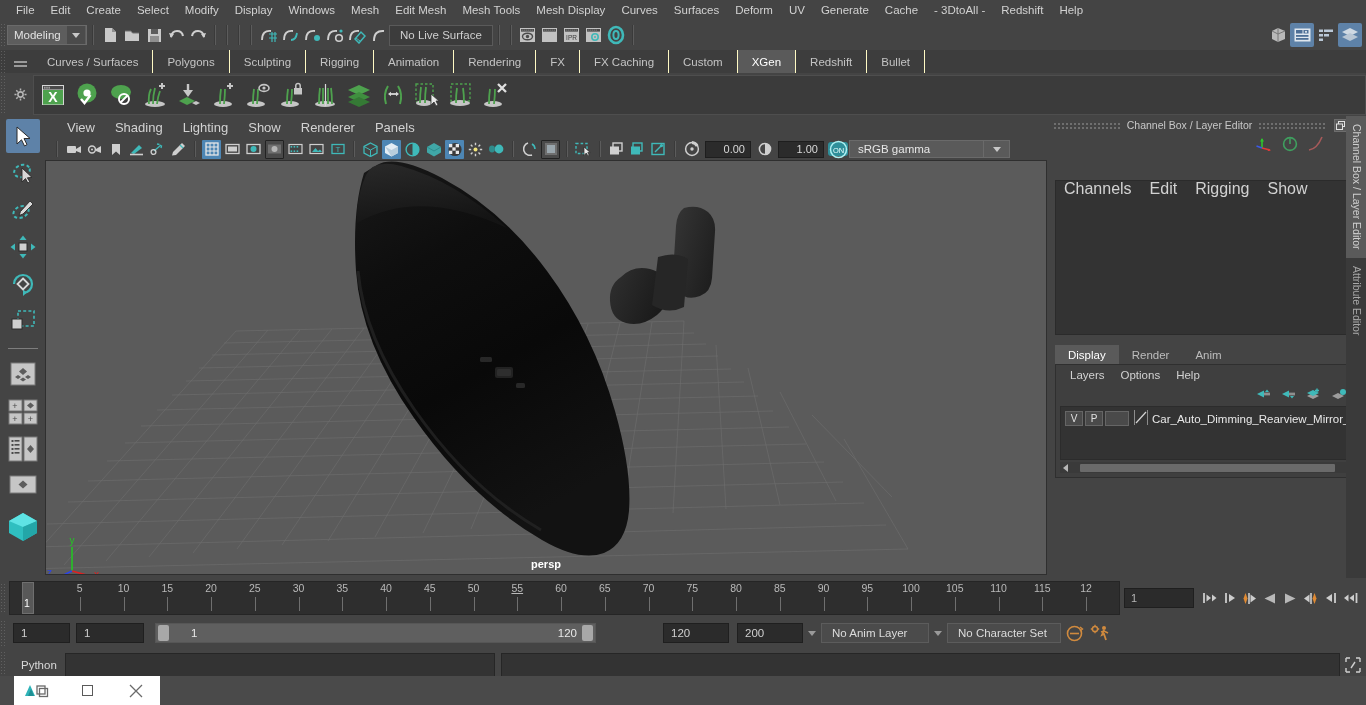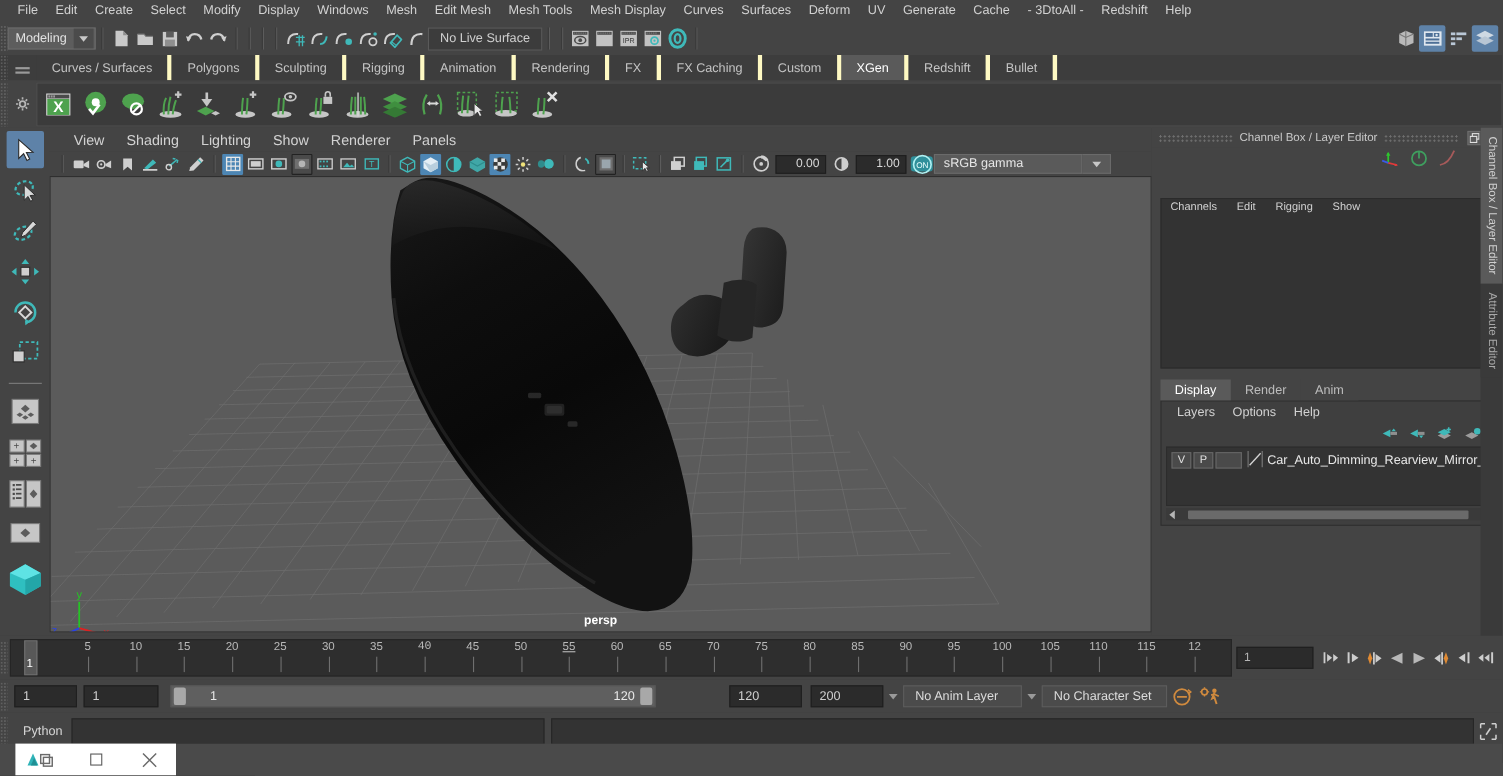--- a/index.html
+++ b/index.html
@@ -37,21 +37,21 @@
                 display:flex; align-items:center; padding:0 10px; font-size:11.5px; }
   .rbtn{ width:24px;height:24px;display:flex;align-items:center;justify-content:center; }
   .rbtn.on{ background:#5e82a8; border-radius:2px; }
 
   
   #shelfTabs{ position:absolute; left:0; top:50px; width:1366px; height:23px;
               background:#3d3d3d; display:flex; align-items:flex-end; }
   .tabHandle{ width:26px; height:23px; display:flex; align-items:center; justify-content:center; }
   .tabHandle div{ width:13px;height:2px;background:#9a9a9a;box-shadow:0 4px 0 #9a9a9a; }
   .shelfTab{ height:23px; padding:0 14px; display:flex; align-items:center;
-             color:#c4c4c4; font-size:11.5px; border-right:4px solid #fef9c3;
+             color:#c4c4c4; font-size:11.5px; border-right:1px solid #fef9c3;
              background:#3d3d3d; white-space:nowrap;}
   .shelfTab.active{ background:#5a5a5a; color:#ffffff; }
   #shelfBar{ position:absolute; left:0; top:73px; width:1366px; height:43px;
              background:#444444; display:flex; align-items:center; }
   .shelfGear{ width:26px;height:43px;display:flex;align-items:center;justify-content:center; }
   .shelfIcons{ display:flex; align-items:center; height:40px; background:#3b3b3b;
                border:1px solid #4e4e4e; padding:0 2px; flex:1; }
   .sh{ width:34px;height:36px;display:flex;align-items:center;justify-content:center; }
 
   
@@ -91,21 +91,21 @@
   #cbTitle{ height:18px; display:flex; align-items:center; background:#444444; }
   #cbTitle .dots{ flex:1; height:7px; background-image:radial-gradient(#6f6f6f 0.8px, transparent 0.9px);
                   background-size:4px 4px; margin:0 6px;}
   #cbTitle .t{ color:#c8c8c8; font-size:10.5px; white-space:nowrap; }
   .winbtn{ width:13px;height:13px;background:#5a5a5a;border:1px solid #6d6d6d;
            display:flex;align-items:center;justify-content:center;margin-left:2px;
            font-size:9px;color:#e4e4e4;line-height:9px;}
   #cbToolIcons{ height:22px; display:flex; align-items:center; justify-content:flex-end;
                 padding-right:42px; gap:10px;}
   #cbMenu{ height:22px; display:flex; align-items:center; padding-left:8px; }
-  #cbMenu .mi{ padding:1px 9px; font-size:10px; color:#d2d2d2;margin-top:43px; }
+  #cbMenu .mi{ padding:1px 9px; font-size:16px; color:#d2d2d2;margin-top:43px; }
   #cbBody{ margin:2px 6px 0 8px; height:155px; background:#333333; border:1px solid #2b2b2b; }
 
   #layerTabs{ display:flex; align-items:flex-end; height:19px; margin-left:8px; margin-top:10px; }
   .ltab{ height:19px; padding:0 13px; display:flex; align-items:center; font-size:11.5px;
          color:#bdbdbd; background:#444; }
   .ltab.active{ background:#5a5a5a; color:#ffffff; }
   #layerPanel{ margin:0 6px 0 8px; background:#3f3f3f; border:1px solid #2f2f2f; height:114px; }
   #layerMenu{ height:20px; display:flex; align-items:center; padding-left:6px; }
   #layerMenu .mi{ padding:1px 8px; font-size:11.5px; color:#d2d2d2;}
   #layerBtns{ height:20px; display:flex; align-items:center; justify-content:flex-end;
@@ -1121,21 +1121,21 @@
           <div class="tlabel" style="left: 157.25px;">15</div>
           <div class="tick" style="left: 201px;"></div>
           <div class="tlabel" style="left: 201px;">20</div>
           <div class="tick" style="left: 244.75px;"></div>
           <div class="tlabel" style="left: 244.75px;">25</div>
           <div class="tick" style="left: 288.5px;"></div>
           <div class="tlabel" style="left: 288.5px;">30</div>
           <div class="tick" style="left: 332.25px;"></div>
           <div class="tlabel" style="left: 332.25px;">35</div>
           <div class="tick" style="left: 376px;"></div>
-          <div class="tlabel" style="left: 376px; font-family: Liberation Mono, monospace;">40</div>
+          <div class="tlabel" style="left: 376px;">40</div>
           <div class="tick" style="left: 419.75px;"></div>
           <div class="tlabel" style="left: 419.75px;">45</div>
           <div class="tick" style="left: 463.5px;"></div>
           <div class="tlabel" style="left: 463.5px;">50</div>
           <div class="tick" style="left: 507.25px;"></div>
           <div class="tlabel" style="left: 507.25px; text-decoration: underline;">55</div>
           <div class="tick" style="left: 551px;"></div>
           <div class="tlabel" style="left: 551px;">60</div>
           <div class="tick" style="left: 594.75px;"></div>
           <div class="tlabel" style="left: 594.75px;">65</div>

